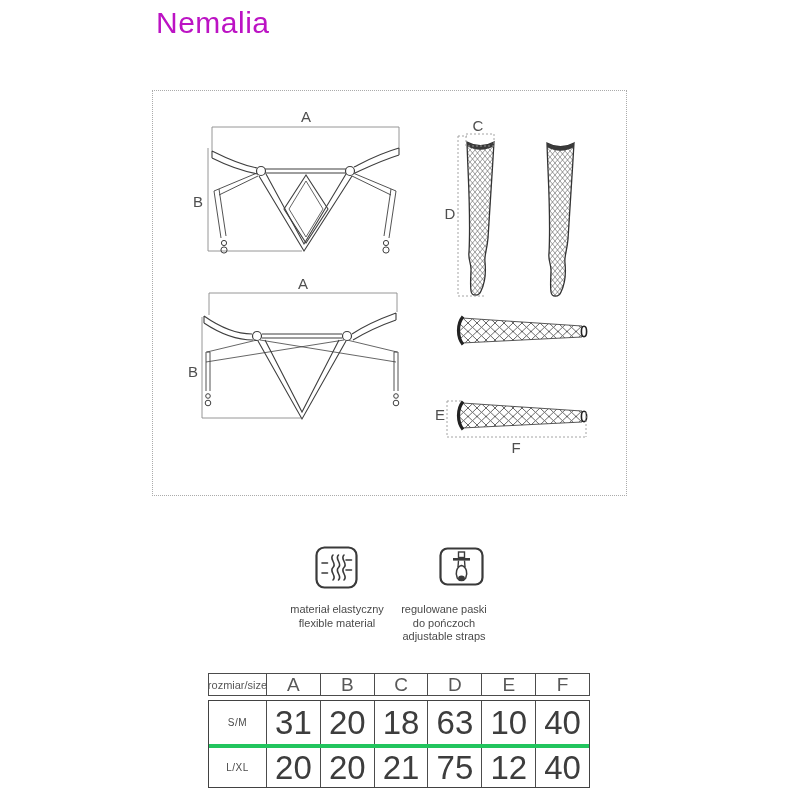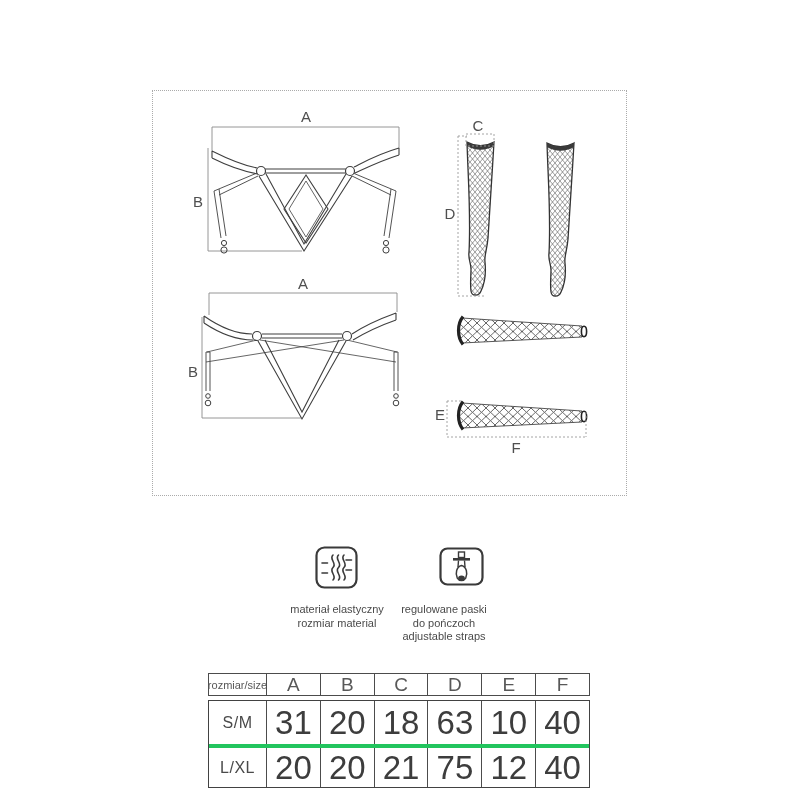--- a/index.html
+++ b/index.html
@@ -25,29 +25,30 @@
   .tbl-head { position:absolute; left:208px; top:673px; width:382px; height:23px;
               display:grid; grid-template-columns:57px repeat(6,1fr);
               border:1px solid #4c4c4c; }
   .tbl-body { position:absolute; left:208px; top:700px; width:382px; height:88px;
               display:grid; grid-template-rows:1fr 1fr; border:1px solid #424242; }
   .tr { display:grid; grid-template-columns:57px repeat(6,1fr); }
   .tr + .tr { border-top:4px solid #22c55e; }
   .th, .td { display:flex; align-items:center; justify-content:center; color:#4a4a4a; }
   .th { font-size:19px; font-weight:400; color:#585858; }
   .th.size-col { font-size:11px; color:#585858; }
-  .td.size-col { font-size:16px; letter-spacing:0.5px; }
+  .td.size-col { font-size:10px; letter-spacing:0.5px; }
   .td.num { font-size:33px; font-weight:400; color:#3d3d3d; }
   .th + .th, .td + .td { border-left:1px solid #4c4c4c; }
 </style>
 </head>
 <body>
 
 <div class="canvas">
 
+  <h1 class="title">Nemalia</h1>
 
   <div class="diagram-box"></div>
 
   <svg class="diagram-svg" viewBox="152 90 475 406">
     <defs>
       <pattern id="netS" width="5" height="6" patternUnits="userSpaceOnUse">
         <path d="M0,0 L5,6 M5,0 L0,6" stroke="#4c4c4c" stroke-width="0.55" fill="none"></path>
       </pattern>
       <pattern id="netL" width="9" height="8.5" patternUnits="userSpaceOnUse">
         <path d="M0,0 L9,8.5 M9,0 L0,8.5" stroke="#3e3e3e" stroke-width="0.8" fill="none"></path>
@@ -170,21 +171,21 @@
       <rect x="19.5" y="5" width="6" height="5.5" fill="none" stroke="#3a3a3a" stroke-width="1.4"></rect>
       <path d="M14,12.3 L31,12.3" stroke="#3a3a3a" stroke-width="2.6" fill="none"></path>
       <path d="M19.5,13.5 L19,20 M25.5,13.5 L26,20" stroke="#3a3a3a" stroke-width="1.4" fill="none"></path>
       <path d="M22.5,18.5 C17.5,19.5 16,26.5 18.3,31.2 C20,34.3 25,34.3 26.7,31.2 C29,26.5 27.5,19.5 22.5,18.5 Z" fill="#ffffff" stroke="#3a3a3a" stroke-width="1.5"></path>
       <ellipse cx="22.5" cy="31" rx="3.4" ry="2.6" fill="#3a3a3a"></ellipse>
     </svg>
   </div>
 
   <div class="feature-caption" style="left:262px; top:603px;">
     <div>materiał elastyczny</div>
-    <div>rozmiar material</div>
+    <div>flexible material</div>
   </div>
   <div class="feature-caption" style="left:369px; top:603px;">
     <div>regulowane paski</div>
     <div>do pończoch</div>
     <div>adjustable straps</div>
   </div>
 
   <div class="tbl-head">
     <div class="th size-col">rozmiar/size</div>
     <div class="th">A</div>

